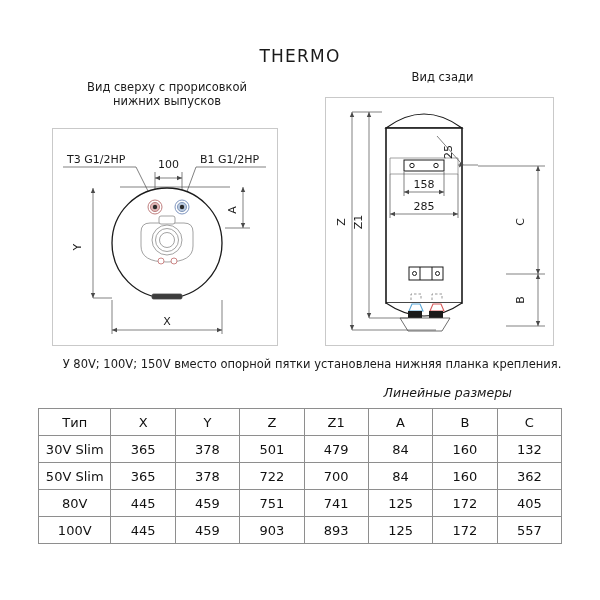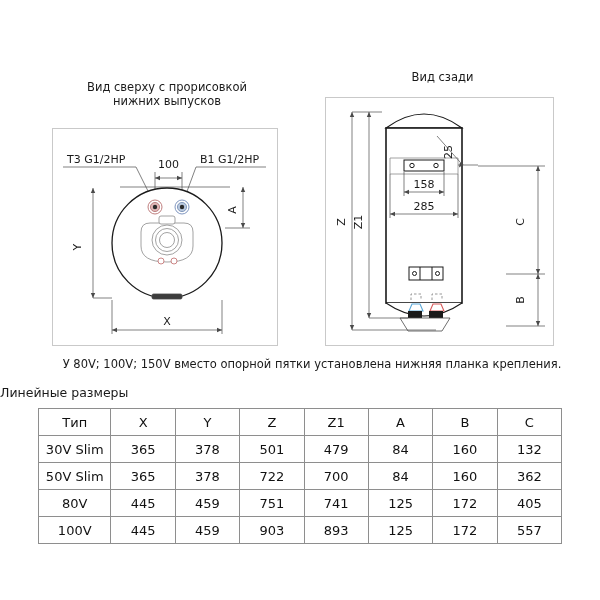--- a/index.html
+++ b/index.html
@@ -66,22 +66,23 @@
     left: 12px; top: 357px;
     width: 600px;
     text-align: center;
     font-size: 11.5px;
     color: #1a1a1a;
   }
   .subtitle {
     position: absolute;
     left: 0; top: 385px;
     width: 512px;
-    text-align: left;
+    text-align: right;
     font-size: 12.5px;
+    font-style: italic;
     color: #1a1a1a;
   }
 
   
   #dim-table {
     position: absolute;
     left: 38px; top: 408px;
     width: 524px;
     border-collapse: collapse;
     font-size: 13px;
@@ -98,20 +99,21 @@
   #dim-table th:first-child, #dim-table td:first-child { width: 72px; }
   #dim-table th:not(:first-child), #dim-table td:not(:first-child) { width: 64px; }
 
   .lbl { font-size: 11px; fill: #1a1a1a; font-family: "DejaVu Sans", sans-serif; }
 </style>
 </head>
 <body>
 
 <div id="page">
 
+  <div class="main-title">THERMO</div>
 
   <div class="view-caption" id="caption-top-view">
     <div>Вид сверху с прорисовкой</div>
     <div>нижних выпусков</div>
   </div>
 
   <div class="view-caption" id="caption-rear-view">Вид сзади</div>
 
   <div class="frame" id="frame-top-view"></div>
 

